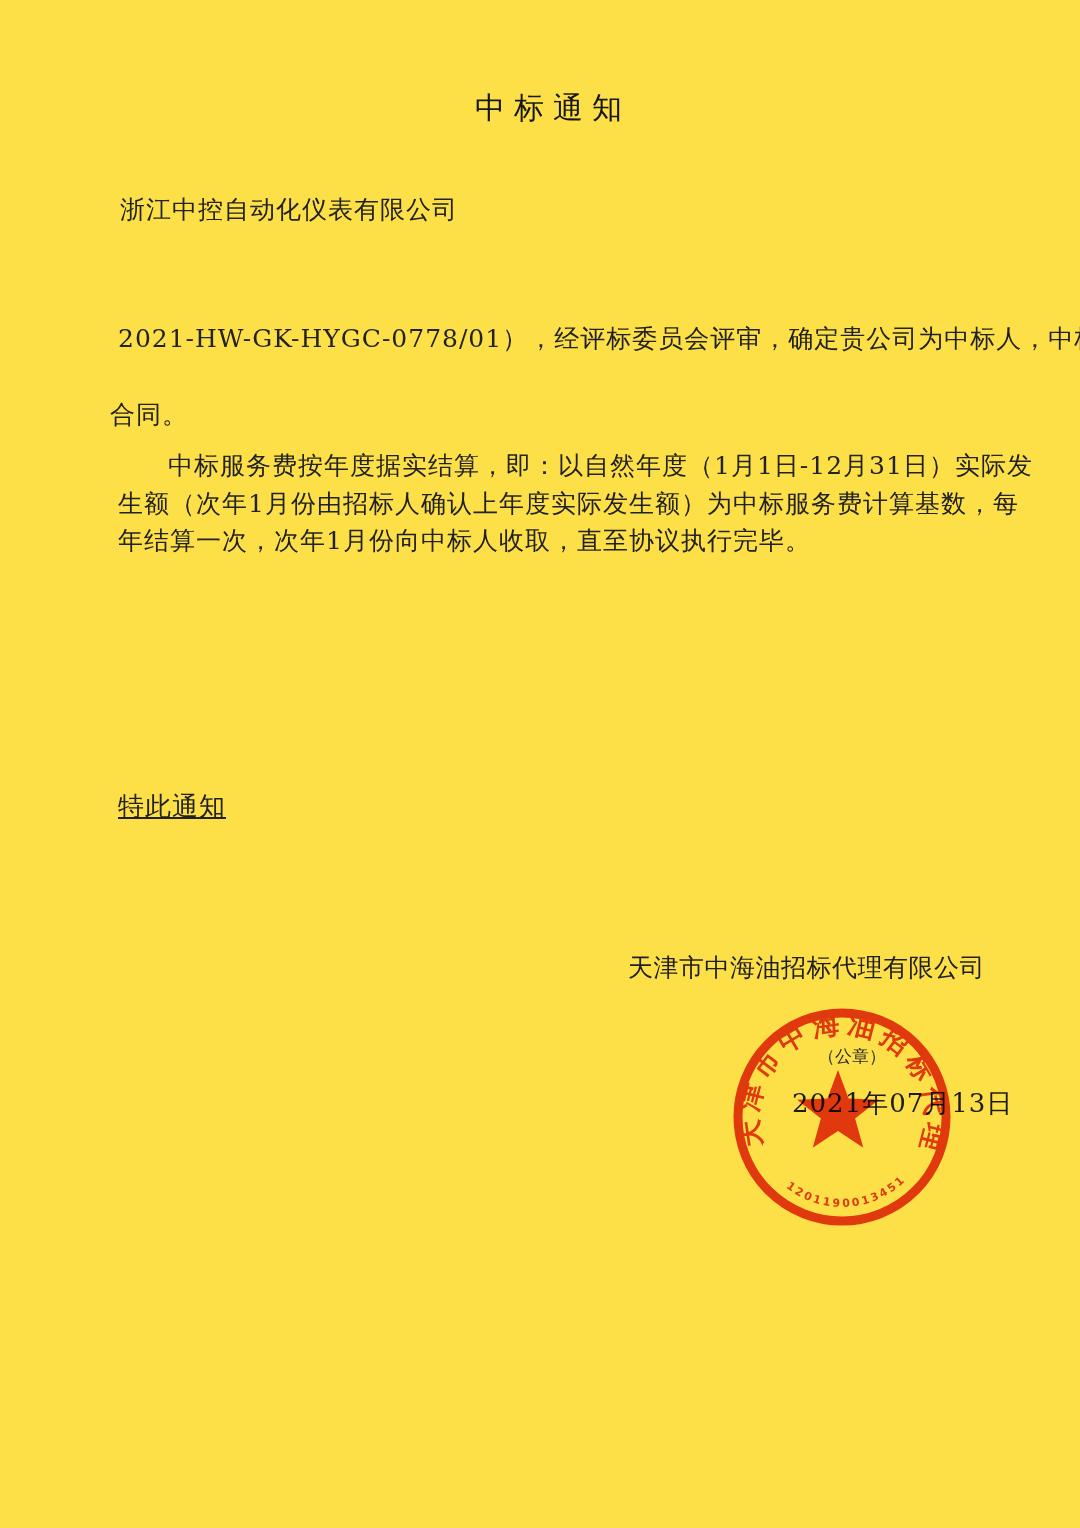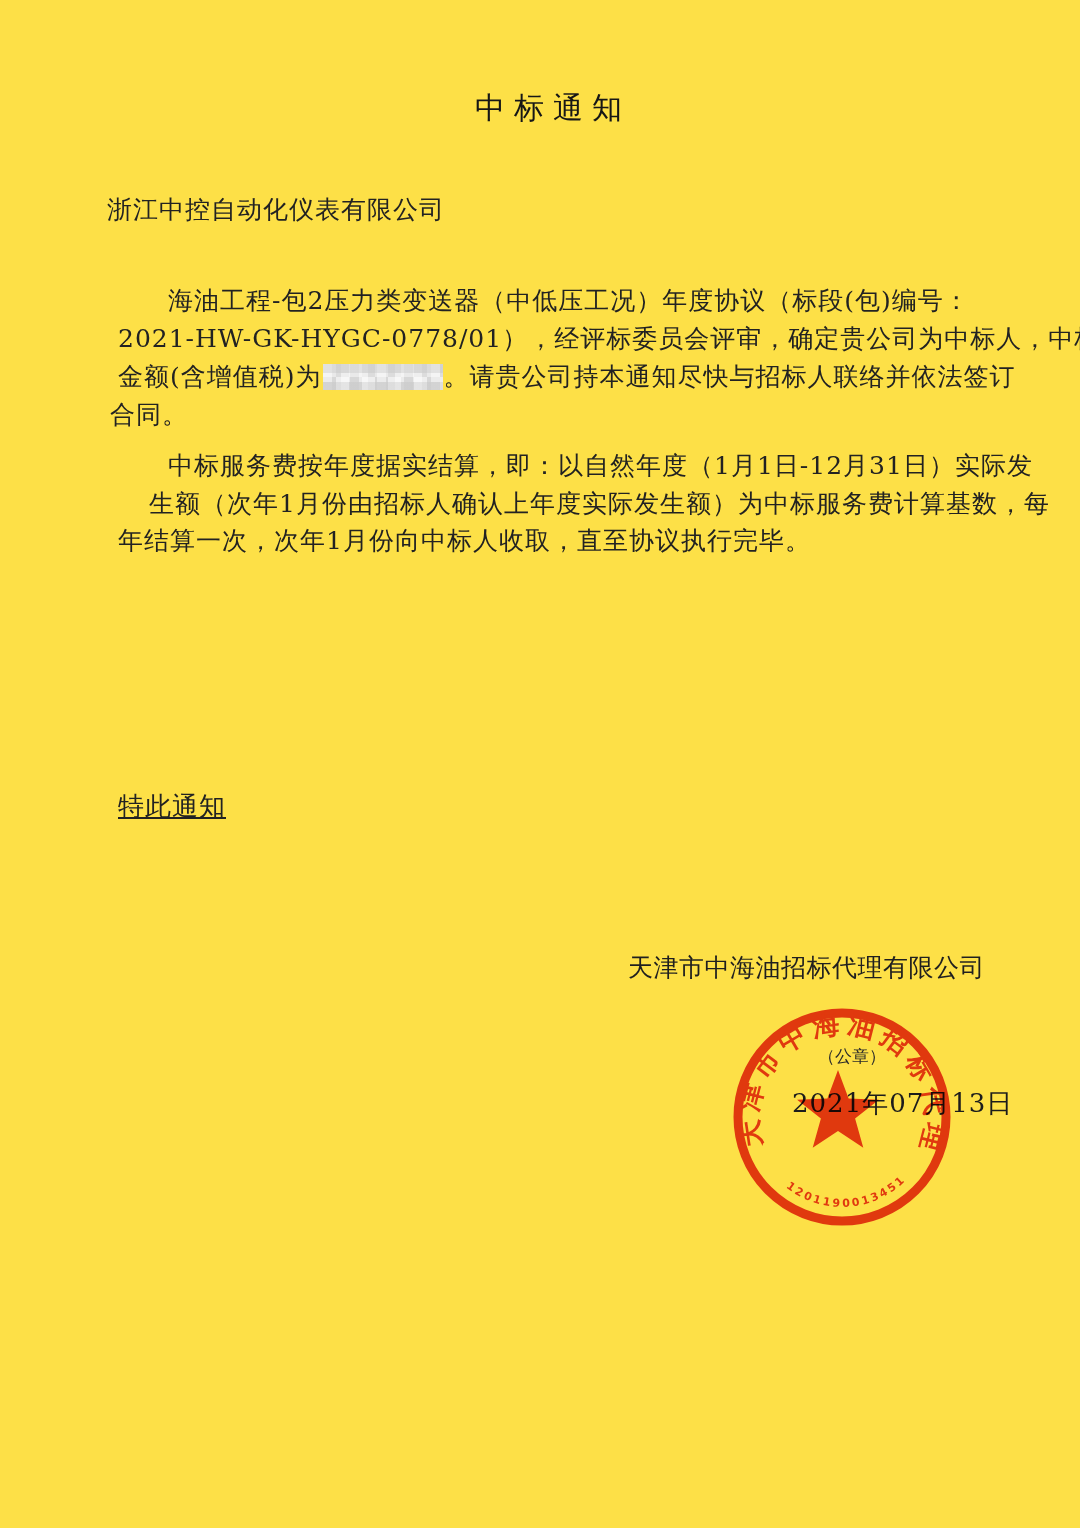--- a/index.html
+++ b/index.html
@@ -15,27 +15,27 @@
   .title{
     top:88px;left:0;width:1080px;
     text-align:center;
     font-size:30px;
     letter-spacing:9px;
     padding-left:26px;
     box-sizing:border-box;
     color:#161616;
   }
   .body-line{font-size:25px;letter-spacing:1px;line-height:26px;color:#222;}
-  .recipient{top:197px;left:107px;}
+  .recipient{top:197px;left:120px;}
   .p1l1{top:288px;left:168px;}
   .p1l2{top:326px;left:118px;}
   .p1l3{top:364px;left:118px;}
   .p1l4{top:402px;left:110px;}
   .p2l1{top:453px;left:168px;text-align:center;}
-  .p2l2{top:491px;left:118px;margin-left:31px;}
+  .p2l2{top:491px;left:118px;}
   .p2l3{top:528px;left:118px;text-align:center;}
   .closing{top:793px;left:118px;font-size:26px;text-decoration:underline;}
   .company{top:951px;left:628px;font-size:25px;letter-spacing:0.5px;}
   .seal-note{top:1045px;left:818px;font-size:17px;z-index:1;color:#2a2a2a;}
   .date{top:1086px;left:792px;font-size:26px;letter-spacing:1px;z-index:1;color:#1c1c1c;}
   .mosaic{
     display:inline-block;
     width:120px;height:26px;
     margin:0 1px;
     vertical-align:-5px;
@@ -60,25 +60,21 @@
 </style>
 </head>
 <body>
 
 <div class="page">
 
   <div class="abs title">中标通知</div>
 
   <div class="abs body-line recipient">浙江中控自动化仪表有限公司</div>
 
-  <div class="abs body-line p1l1">海油工程-包2压力类变送器（中低压工况）年度协议（标段(包)编号：</div>
   <div class="abs body-line p1l2">2021-HW-GK-HYGC-0778/01），经评标委员会评审，确定贵公司为中标人，中标</div>
-  <div class="abs body-line p1l3">
-    <span>金额(含增值税)为</span><span class="mosaic"></span><span>。请贵公司持本通知尽快与招标人联络并依法签订</span>
-  </div>
   <div class="abs body-line p1l4">合同。</div>
 
   <div class="abs body-line p2l1">中标服务费按年度据实结算，即：以自然年度（1月1日-12月31日）实际发</div>
   <div class="abs body-line p2l2">生额（次年1月份由招标人确认上年度实际发生额）为中标服务费计算基数，每</div>
   <div class="abs body-line p2l3">年结算一次，次年1月份向中标人收取，直至协议执行完毕。</div>
 
   <div class="abs body-line closing">特此通知</div>
 
   <div class="abs company">天津市中海油招标代理有限公司</div>
 

